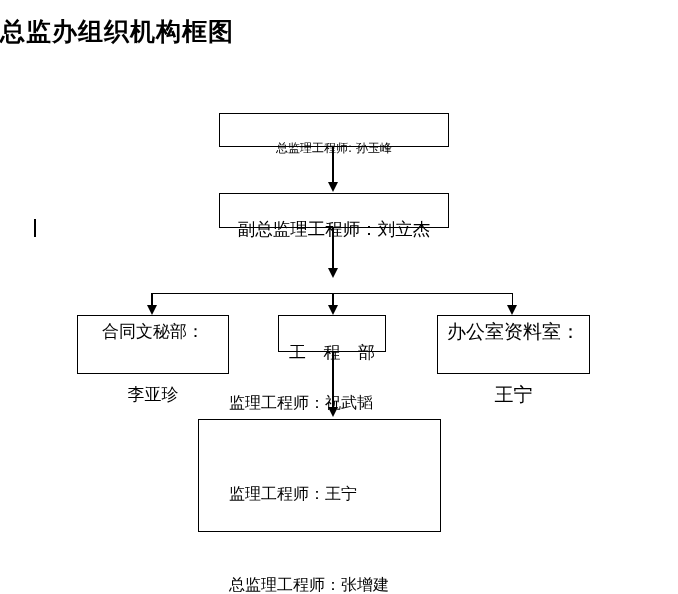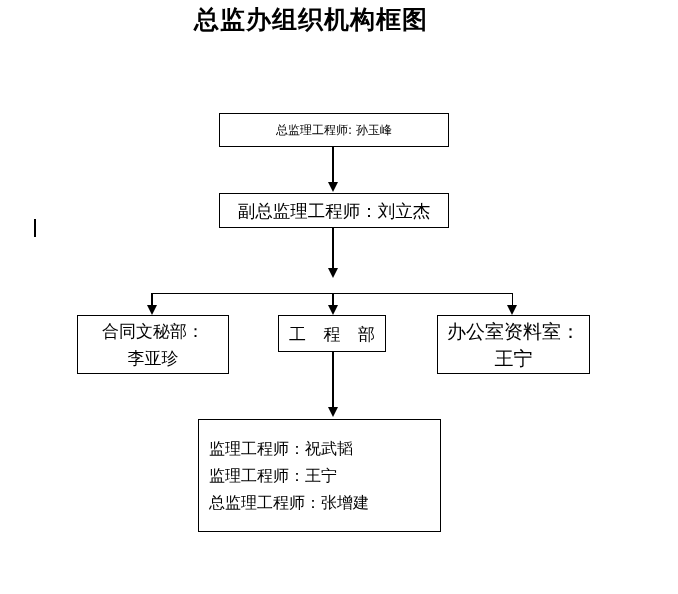--- a/index.html
+++ b/index.html
@@ -17,23 +17,22 @@
     width: 678px;
     height: 594px;
     background: #ffffff;
     overflow: hidden;
   }
 
   
   .title {
     position: absolute;
     left: 0;
-    top: 4px;
+    top: 16px;
     width: 622px;
-    text-align: center;
     font-size: 25px;
     font-weight: bold;
     letter-spacing: 1px;
     line-height: 32px;
     white-space: nowrap;
   }
 
   
   .box {
     position: absolute;
@@ -45,20 +44,21 @@
     align-items: center;
     justify-content: center;
     text-align: center;
     font-size: 17px;
     line-height: 26px;
     white-space: nowrap;
   }
   .box .line {
     display: block;
     white-space: nowrap;
+    margin-top: 36px;
   }
 
   
   #box-director {
     left: 219px;
     top: 113px;
     width: 230px;
     height: 34px;
     font-size: 12px;
     line-height: 16px;
@@ -103,22 +103,23 @@
 
   #box-staff {
     left: 198px;
     top: 419px;
     width: 243px;
     height: 113px;
     font-size: 16px;
     line-height: 27px;
     align-items: flex-start;
     justify-content: center;
-    padding-left: 10px;
+    padding-left: 30px;
     text-align: left;
+    gap: 28px;
   }
 
   
   .vline {
     position: absolute;
     width: 1.6px;
     background: #000000;
   }
   .hline {
     position: absolute;

